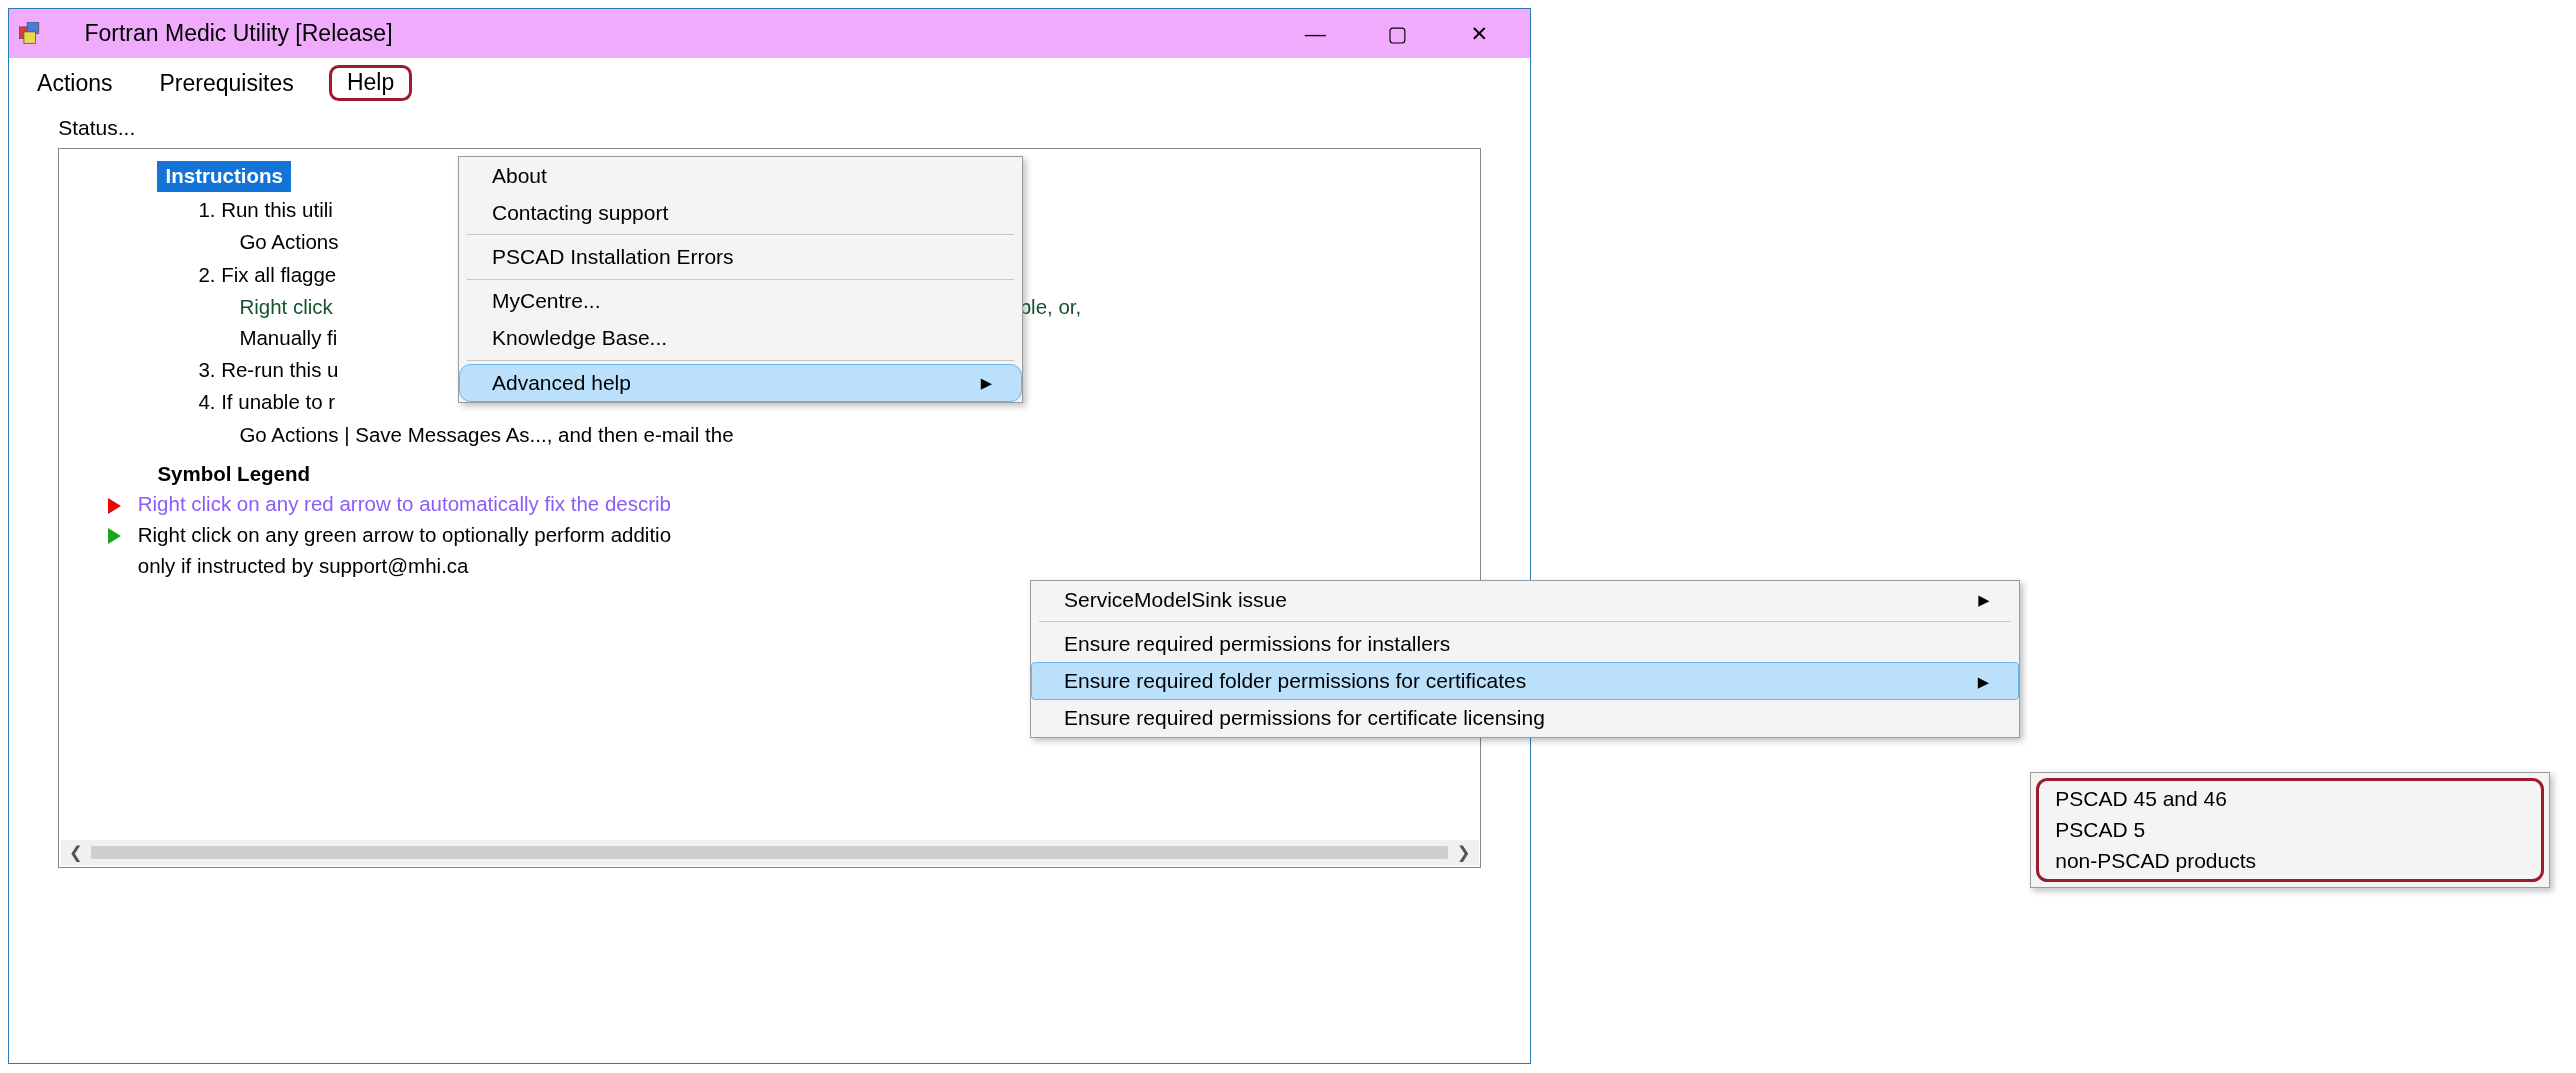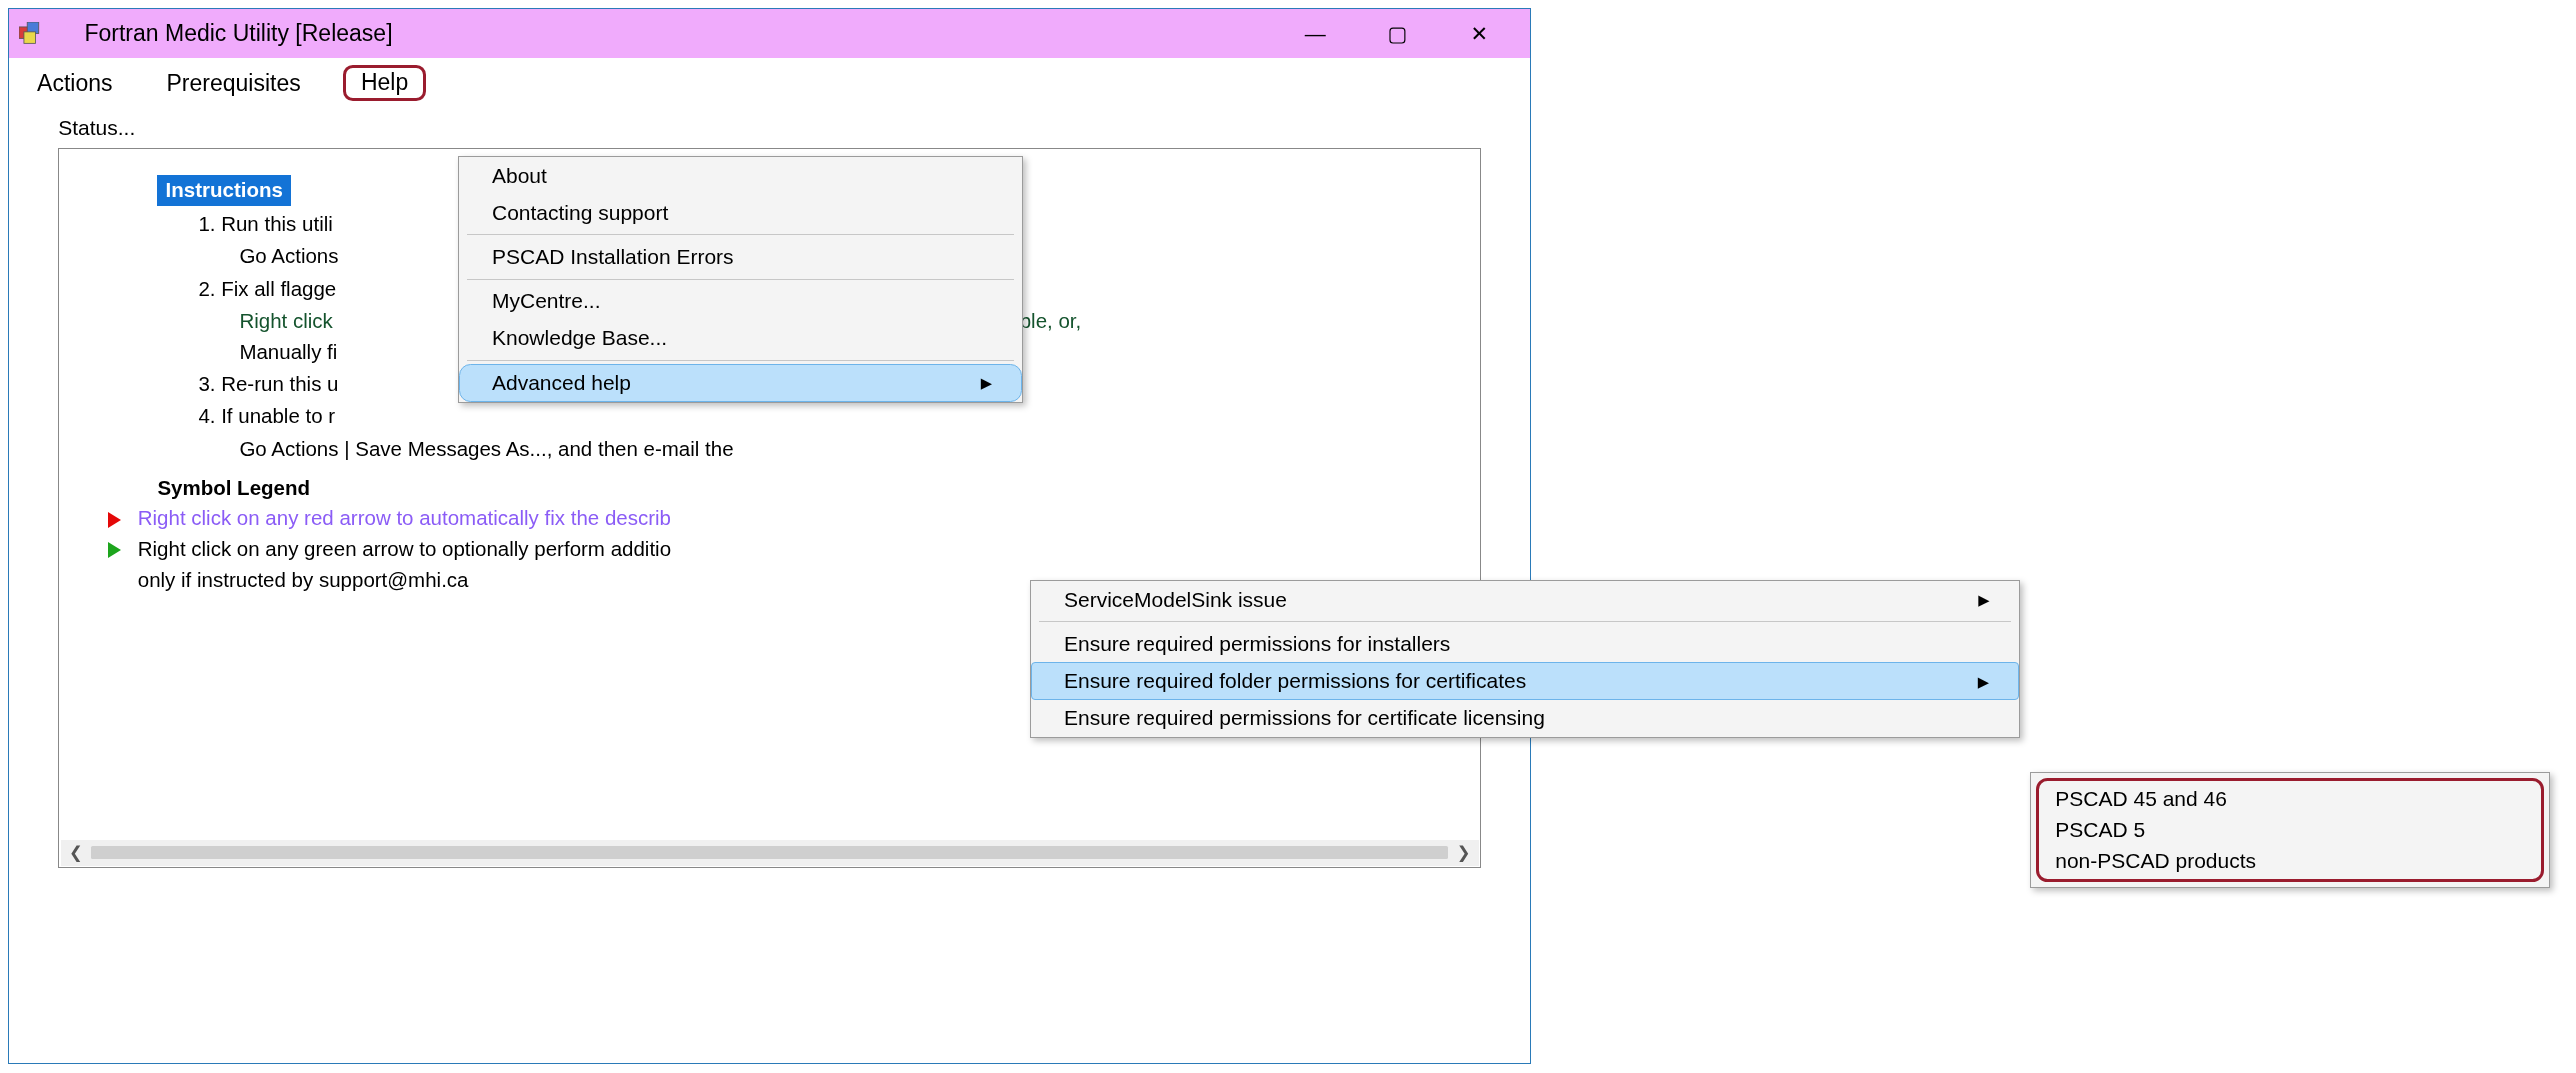--- a/index.html
+++ b/index.html
@@ -44,21 +44,21 @@
   .win-controls { display: flex; gap: 49px; padding-right: 24.6px;}
   .win-btn {
     font-size: 21px;
     width: 33px;
     text-align: center;
     cursor: pointer;
   }
   .menubar {
     display: flex;
     padding: 6.5px 16.4px 0 16.4px;
-    gap: 31px;
+    gap: 24px;
     font-size: 23px;
   }
   .menu-item {
     padding: 4.9px 11.5px;
     cursor: pointer;
   }
   .menu-item.highlighted {
     border: 3.3px solid #9a1c2e;
     border-radius: 9.8px;
     padding: 1.6px 14.7px;
@@ -73,21 +73,20 @@
     background: #fff;
     padding: 11.5px 8.2px 1.6px 8.2px;
     height: 720px;
     position: relative;
     overflow: hidden;
   }
   .content-inner {
     padding-left: 90px;
     font-size: 20.5px;
     line-height: 1.5;
-    margin-top: 14px;
   }
   .instructions-label {
     background: #1373d6;
     color: #fff;
     padding: 0 8.2px;
     font-weight: bold;
     display: inline-block;
   }
   .ol { margin: 3.3px 0 0 0; padding-left: 41px; }
   .ol .li { margin: 1.6px 0; }

